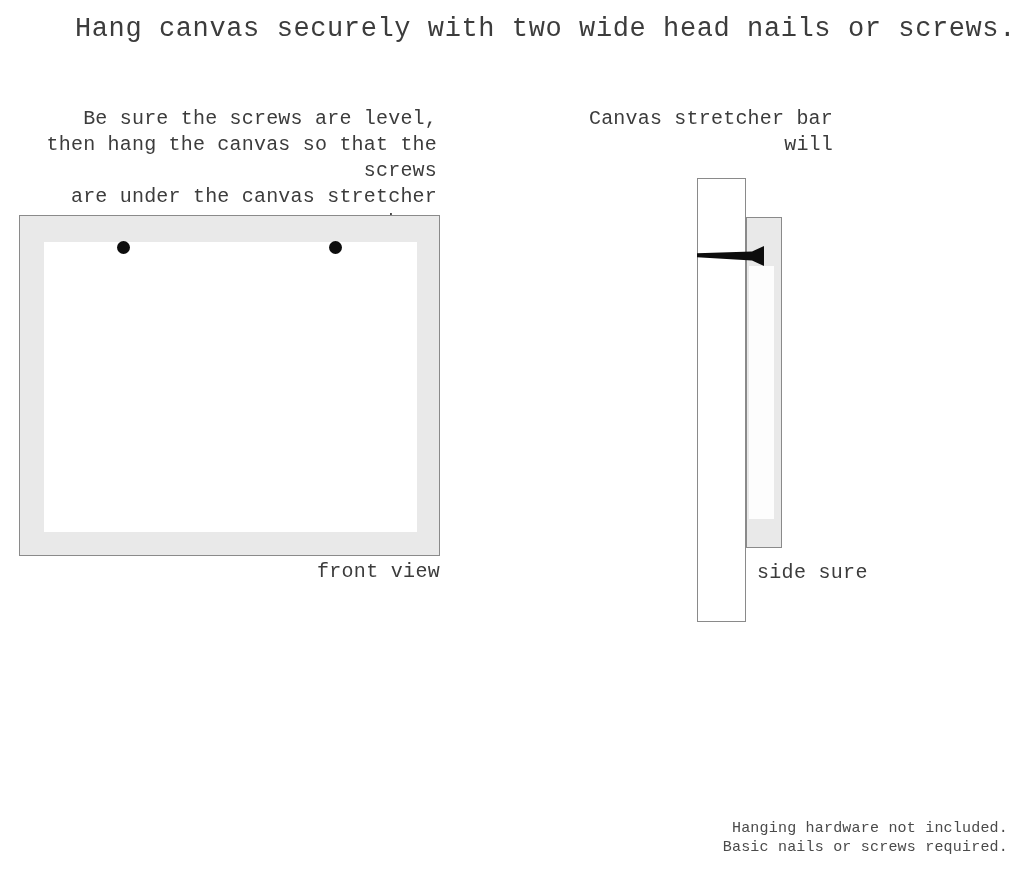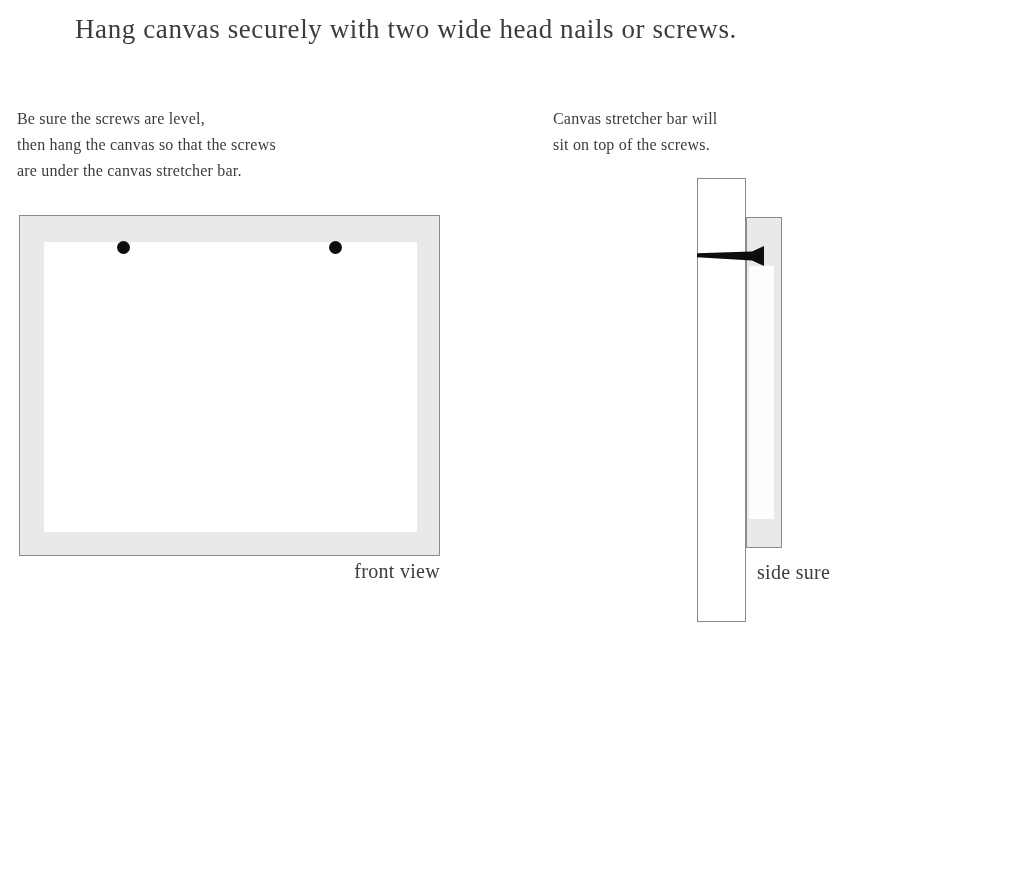--- a/index.html
+++ b/index.html
@@ -9,41 +9,41 @@
     --nail: #0d0d0d;
     --bg: #ffffff;
   }
   * { margin: 0; padding: 0; box-sizing: border-box; }
   html, body { background: var(--bg); }
   .page {
     position: relative;
     width: 1024px;
     height: 875px;
     background: var(--bg);
-    font-family: Liberation Serif, serif;
+    font-family: Liberation Mono, monospace;
     color: var(--text-color);
     overflow: hidden;
   }
 
   .title {
     position: absolute;
     left: 75px;
     top: 14px;
     font-size: 27px;
     font-weight: 400;
     letter-spacing: 0.6px;
     color: var(--text-color);
     white-space: nowrap;
   }
 
   .instruction {
     position: absolute;
-    font-size: 16px;
+    font-size: 20px;
     line-height: 26px;
-    text-align: left;
+    text-align: right;
     color: var(--text-color);
     letter-spacing: 0.2px;
   }
   .instruction.front { left: 17px; top: 106px; width: 420px; }
   .instruction.side  { left: 553px; top: 106px; width: 280px; }
 
   
   .front-view {
     position: absolute;
     left: 19px;
@@ -138,33 +138,36 @@
   <div class="title">Hang canvas securely with two wide head nails or screws.</div>
 
   <div class="instruction front">
     <div>Be sure the screws are level,</div>
     <div>then hang the canvas so that the screws</div>
     <div>are under the canvas stretcher bar.</div>
   </div>
 
   <div class="instruction side">
     <div>Canvas stretcher bar will</div>
-    <div>sit on top of the screws.</div>
   </div>
 
   <div class="front-view">
     <div class="inner"></div>
     <div class="screw-dot left"></div>
     <div class="screw-dot right"></div>
   </div>
   <div class="view-label front">front view</div>
 
   <div class="side-canvas">
     <div class="inner"></div>
   </div>
   <div class="side-bar"></div>
   <svg class="nail-svg" viewBox="0 0 84 36" xmlns="http://www.w3.org/2000/svg">
     <polygon points="7,15.2 62,13.5 74,8 74,28 62,22.5 7,19.2"></polygon>
   </svg>
   <div class="view-label side">side sure</div>
 
+  <div class="footer-note">
+    <div>Hanging hardware not included.</div>
+    <div>Basic nails or screws required.</div>
+  </div>
 
 </div>
 
 </body></html>

